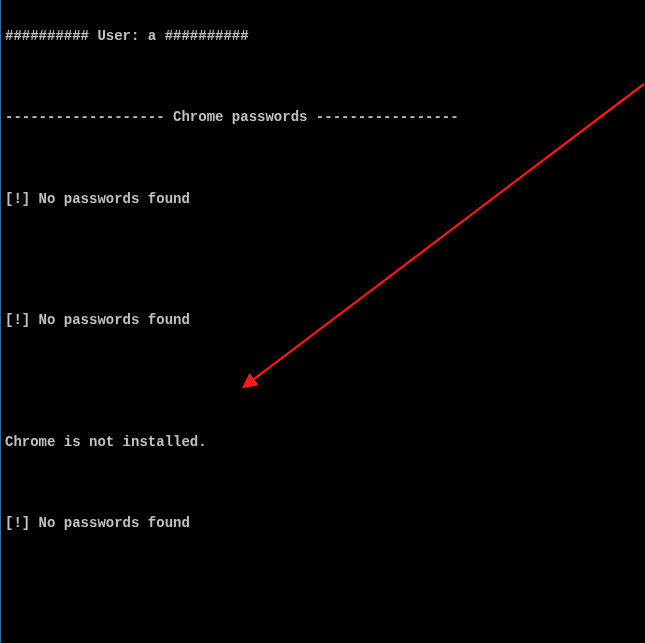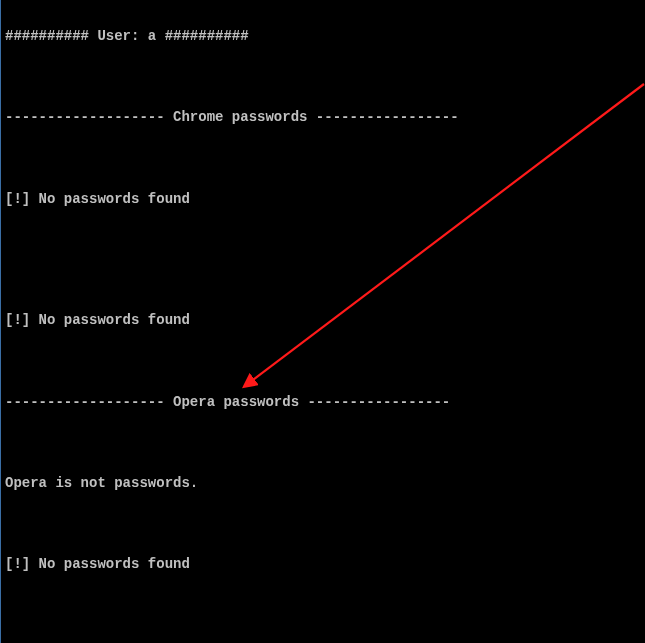--- a/index.html
+++ b/index.html
@@ -35,23 +35,22 @@
 <div class="terminal">
 <span class="line">########## User: a ##########</span>
 <span class="line"> </span>
 <span class="line">------------------- Chrome passwords -----------------</span>
 <span class="line"> </span>
 <span class="line">[!] No passwords found</span>
 <span class="line"> </span>
 <span class="line"> </span>
 <span class="line">[!] No passwords found</span>
 <span class="line"> </span>
-<span class="line">------------------- Opera passwords -----------------</span>
 <span class="line"> </span>
-<span class="line">Opera is not passwords.</span>
+<span class="line">Chrome is not installed.</span>
 <span class="line"> </span>
 <span class="line">[!] No passwords found</span>
 <span class="line"> </span>
 
 
 
 
 
 
 

